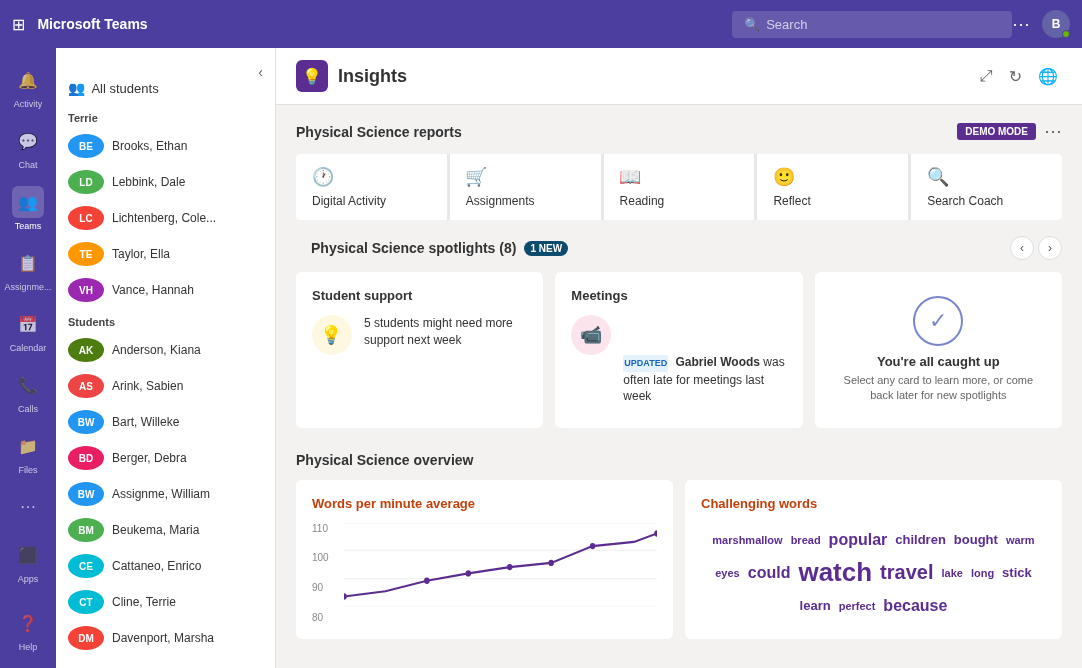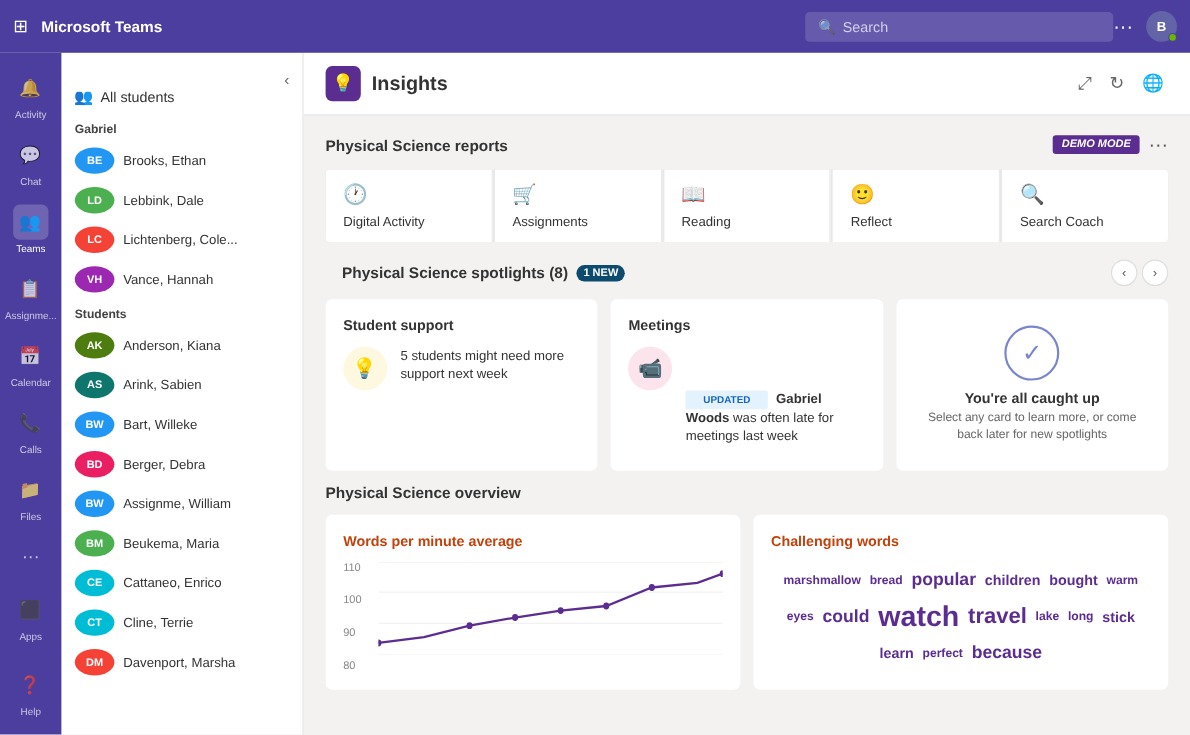--- a/index.html
+++ b/index.html
@@ -47,21 +47,21 @@
     .insights-header { background: white; padding: 12px 20px; display: flex; align-items: center; gap: 10px; border-bottom: 1px solid #e0e0e0; }
     .insights-icon { width: 32px; height: 32px; background: #5c2d91; border-radius: 6px; display: flex; align-items: center; justify-content: center; color: white; font-size: 16px; }
     .insights-title { font-size: 18px; font-weight: 600; color: #333; }
     .insights-actions { margin-left: auto; display: flex; gap: 8px; }
     .insights-action-btn { background: none; border: none; cursor: pointer; color: #666; font-size: 16px; padding: 4px; }
 
     
     .reports-section { padding: 16px 20px 0; }
     .section-title-row { display: flex; align-items: center; justify-content: space-between; margin-bottom: 12px; }
     .section-title { font-size: 14px; font-weight: 600; color: #333; }
-    .demo-badge { background: #5c2d91; color: white; font-size: 10px; font-weight: 600; padding: 3px 8px; border-radius: 3px; font-style: italic; }
+    .demo-badge { background: #5c2d91; color: white; font-size: 10px; font-weight: 600; padding: 3px 8px; border-radius: 3px; }
     .more-btn { background: none; border: none; cursor: pointer; color: #555; font-size: 18px; }
 
     
     .tab-cards { display: flex; gap: 2px; background: #e8e8e8; border-radius: 4px; overflow: hidden; }
     .tab-card { flex: 1; background: white; padding: 12px 16px; cursor: pointer; display: flex; flex-direction: column; align-items: flex-start; gap: 6px; border-right: 1px solid #e8e8e8; }
     .tab-card:last-child { border-right: none; }
     .tab-icon { font-size: 18px; color: #555; }
     .tab-label { font-size: 12px; color: #333; font-weight: 500; }
 
     
@@ -73,28 +73,28 @@
     .nav-arrow { background: white; border: 1px solid #ddd; border-radius: 50%; width: 24px; height: 24px; display: flex; align-items: center; justify-content: center; cursor: pointer; font-size: 12px; color: #555; }
 
     .spotlight-cards { display: flex; gap: 12px; }
     .spotlight-card { background: white; border-radius: 6px; padding: 16px; flex: 1; min-height: 110px; }
     .spotlight-card-title { font-size: 13px; font-weight: 600; color: #333; margin-bottom: 12px; }
     .spotlight-content { display: flex; align-items: flex-start; gap: 12px; }
     .spotlight-icon-circle { width: 40px; height: 40px; border-radius: 50%; display: flex; align-items: center; justify-content: center; font-size: 18px; flex-shrink: 0; }
     .spotlight-icon-yellow { background: #fff8e1; }
     .spotlight-icon-pink { background: #fce4ec; }
     .spotlight-text { font-size: 12px; color: #333; line-height: 1.4; }
-    .spotlight-updated { background: #e3f2fd; color: #1565c0; font-size: 9px; font-weight: 600; padding: 2px 16px; border-radius: 2px; display: inline-block; margin-right: 4px; margin-top: 40px; }
+    .spotlight-updated { background: #e3f2fd; color: #1565c0; font-size: 9px; font-weight: 600; padding: 2px 1px; border-radius: 2px; display: inline-block; margin-right: 4px; margin-top: 40px; }
     .spotlight-caught-up { display: flex; flex-direction: column; align-items: center; justify-content: center; text-align: center; height: 100%; padding: 8px; }
     .caught-up-circle { width: 50px; height: 50px; border-radius: 50%; border: 2px solid #7986cb; display: flex; align-items: center; justify-content: center; color: #7986cb; font-size: 22px; margin-bottom: 8px; }
     .caught-up-title { font-size: 13px; font-weight: 600; color: #333; margin-bottom: 4px; }
     .caught-up-subtitle { font-size: 11px; color: #666; line-height: 1.4; }
 
     
-    .overview-section { padding: 12px 20px; }
+    .overview-section { padding: 24px 20px; }
     .overview-title { font-size: 14px; font-weight: 600; color: #333; margin-bottom: 12px; }
     .overview-cards { display: flex; gap: 12px; }
     .overview-card { background: white; border-radius: 6px; padding: 16px; flex: 1; }
     .overview-card-title { font-size: 13px; font-weight: 600; color: #c2410c; margin-bottom: 12px; }
 
     
     .chart-area { position: relative; height: 100px; }
     .chart-y-labels { position: absolute; left: 0; top: 0; bottom: 0; display: flex; flex-direction: column; justify-content: space-between; font-size: 10px; color: #888; width: 28px; }
     .chart-inner { position: absolute; left: 32px; right: 0; top: 0; bottom: 16px; }
     .chart-svg { width: 100%; height: 100%; }
@@ -177,47 +177,51 @@
   </div>
 
   <div class="content-sidebar">
     <div class="content-sidebar-header">
       <button class="collapse-btn">‹</button>
     </div>
     <div class="all-students">
       <span class="all-students-icon">👥</span>
       <span>All students</span>
     </div>
-    <div class="section-label">Gabriel</div>
+    <div class="section-label">Terrie</div>
 
     <div class="student-item">
       <div class="student-avatar" style="background:#2196f3">BE</div>
       <span>Brooks, Ethan</span>
     </div>
     <div class="student-item">
       <div class="student-avatar" style="background:#4caf50">LD</div>
       <span>Lebbink, Dale</span>
     </div>
     <div class="student-item">
       <div class="student-avatar" style="background:#f44336">LC</div>
       <span>Lichtenberg, Cole...</span>
     </div>
     <div class="student-item">
+      <div class="student-avatar" style="background:#ff9800">TE</div>
+      <span>Taylor, Ella</span>
+    </div>
+    <div class="student-item">
       <div class="student-avatar" style="background:#9c27b0">VH</div>
       <span>Vance, Hannah</span>
     </div>
 
     <div class="section-label">Students</div>
 
     <div class="student-item">
       <div class="student-avatar" style="background:#4d7c0f">AK</div>
       <span>Anderson, Kiana</span>
     </div>
     <div class="student-item">
-      <div class="student-avatar" style="background:#0f766e">AS</div>
+      <div class="student-avatar" style="background:#ef4444">AS</div>
       <span>Arink, Sabien</span>
     </div>
     <div class="student-item">
       <div class="student-avatar" style="background:#2196f3">BW</div>
       <span>Bart, Willeke</span>
     </div>
     <div class="student-item">
       <div class="student-avatar" style="background:#e91e63">BD</div>
       <span>Berger, Debra</span>
     </div>

